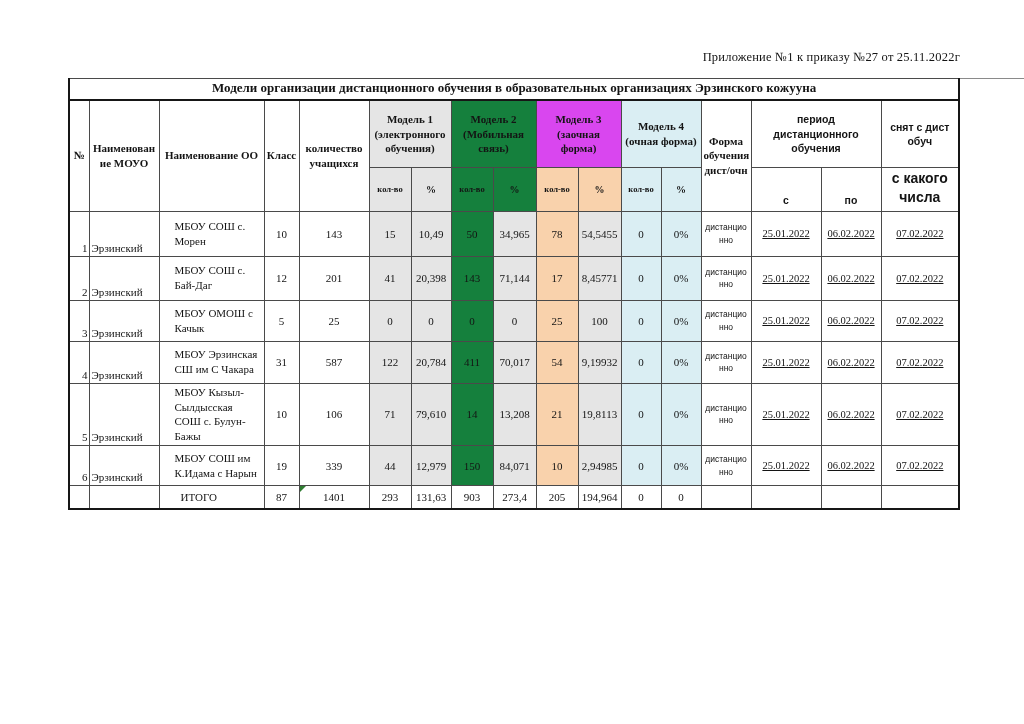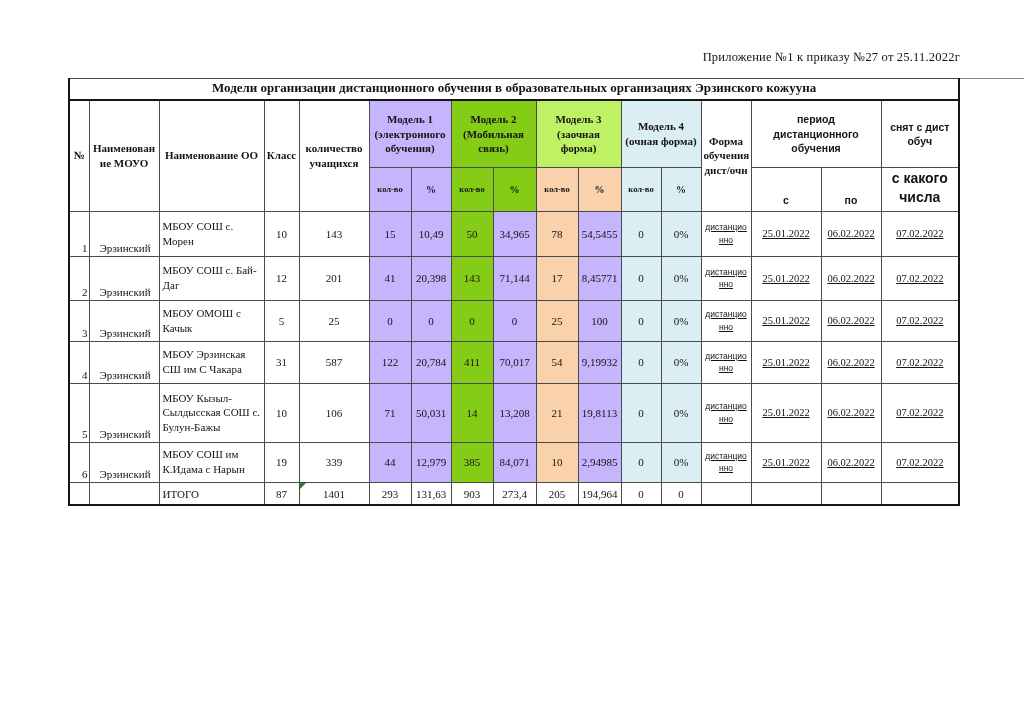--- a/index.html
+++ b/index.html
@@ -43,42 +43,42 @@
   }
   th.brk { overflow-wrap:anywhere; }
   th.sans, td.sans { font-family:"Liberation Sans","DejaVu Sans",sans-serif; }
   th.sans { font-size:10.5px; line-height:1.35; }
   th.qty { font-size:8.5px; }
   th.pct { font-size:10px; }
   th.bottom { vertical-align:bottom; padding-bottom:4px; }
   th.tiny { font-size:14px; }
 
   
-  .c-m1 { background:#c4b5fd; }
-  .c-m2 { background:#84cc16;font-family:Liberation Serif, serif; }
-  .c-m3h { background:#bef264; }
+  .c-m1 { background:#e5e5e5; }
+  .c-m2 { background:#15803d;font-family:Liberation Serif, serif; }
+  .c-m3h { background:#d946ef; }
   .c-m3 { background:#f9d2ac; }
   .c-m4 { background:#daeef3; }
 
   
   tbody tr:nth-child(1){ height:45px; }
   tbody tr:nth-child(2){ height:44px; }
   tbody tr:nth-child(3){ height:41px; }
   tbody tr:nth-child(4){ height:42px; }
   tbody tr:nth-child(5){ height:59px; }
   tbody tr:nth-child(6){ height:40px; }
   tfoot tr { height:23px; }
 
   td { font-size:11px; vertical-align:middle; text-align:center; }
   td.numcol  { text-align:right; vertical-align:bottom; padding-bottom:2px; padding-right:1px; }
-  td.mouocol { text-align:left; vertical-align:bottom; padding-bottom:2px; padding-left:10px; }
-  td.oocol   { text-align:left; padding-left:3px; line-height:1.35; }
-  td.formcol { font-size:8.5px; line-height:1.5; word-break:break-all; padding:0 2px;text-decoration:underline; }
+  td.mouocol { text-align:left; vertical-align:bottom; padding-bottom:2px; padding-left:2px; }
+  td.oocol   { text-align:left; padding-left:15px; line-height:1.35; }
+  td.formcol { font-size:8.5px; line-height:1.5; word-break:break-all; padding:0 2px; }
   td.datecol { font-size:10.5px;text-decoration:underline; }
-  td.totlabel{ text-align:left; padding-left:3px; }
+  td.totlabel{ text-align:left; padding-left:21px; }
   td.rel { position:relative;text-align:center; }
 
   .corner-flag {
     position:absolute; top:0; left:0; width:0; height:0;
     border-top:6px solid #2f7d31; border-right:6px solid transparent;
   }
 </style>
 </head>
 <body>
 
@@ -214,41 +214,41 @@
     <td class="datecol">06.02.2022</td>
     <td class="datecol">07.02.2022</td>
   </tr>
       <tr>
     <td class="numcol">5</td>
     <td class="mouocol">Эрзинский</td>
     <td class="oocol">МБОУ Кызыл-Сылдысская СОШ с. Булун-Бажы</td>
     <td>10</td>
     <td>106</td>
     <td class="c-m1">71</td>
-    <td class="c-m1">50,031</td>
+    <td class="c-m1">79,610</td>
     <td class="c-m2">14</td>
     <td class="c-m1">13,208</td>
     <td class="c-m3">21</td>
     <td class="c-m1">19,8113</td>
     <td class="c-m4">0</td>
     <td class="c-m4">0%</td>
     <td class="formcol sans">дистанционно</td>
     <td class="datecol">25.01.2022</td>
     <td class="datecol">06.02.2022</td>
     <td class="datecol">07.02.2022</td>
   </tr>
       <tr>
     <td class="numcol">6</td>
     <td class="mouocol">Эрзинский</td>
     <td class="oocol">МБОУ СОШ им К.Идама с Нарын</td>
     <td>19</td>
     <td>339</td>
     <td class="c-m1">44</td>
     <td class="c-m1">12,979</td>
-    <td class="c-m2">385</td>
+    <td class="c-m2">150</td>
     <td class="c-m1">84,071</td>
     <td class="c-m3">10</td>
     <td class="c-m1">2,94985</td>
     <td class="c-m4">0</td>
     <td class="c-m4">0%</td>
     <td class="formcol sans">дистанционно</td>
     <td class="datecol">25.01.2022</td>
     <td class="datecol">06.02.2022</td>
     <td class="datecol">07.02.2022</td>
   </tr>

